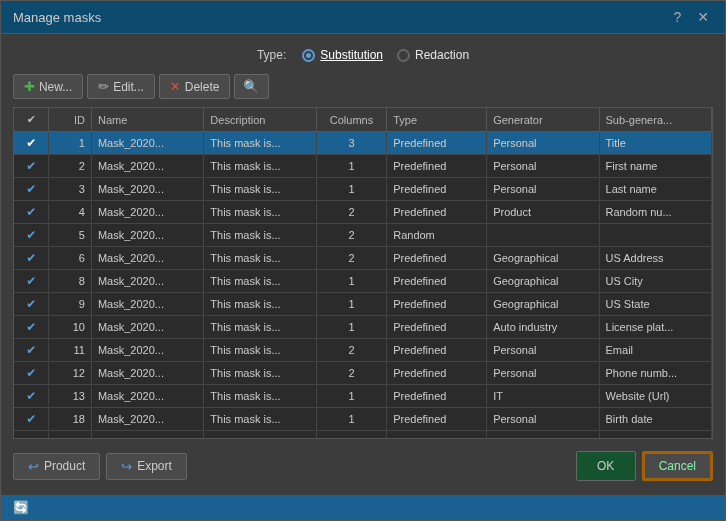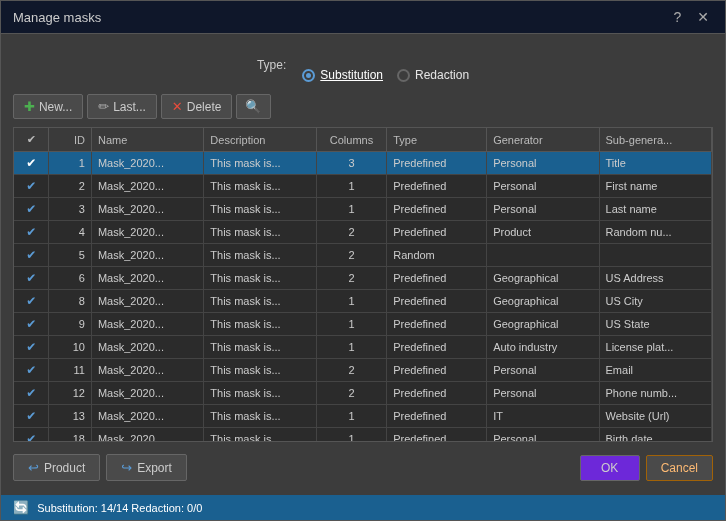--- a/index.html
+++ b/index.html
@@ -16,21 +16,21 @@
     }
     .dialog {
       width: 726px;
       height: 521px;
       background: #3c3c3c;
       border: 1px solid #555;
       display: flex;
       flex-direction: column;
     }
     .title-bar {
-      background: #0f172a;
+      background: #0c4a6e;
       padding: 8px 12px;
       display: flex;
       align-items: center;
       justify-content: space-between;
       border-bottom: 1px solid #555;
     }
     .title-bar-title {
       color: #ccc;
       font-size: 13px;
       font-weight: normal;
@@ -72,21 +72,20 @@
     .radio-group {
       display: flex;
       align-items: center;
       gap: 14px;
     }
     .radio-option {
       display: flex;
       align-items: center;
       gap: 5px;
       cursor: pointer;
-      margin-top: 20px;
     }
     .radio-circle {
       width: 13px;
       height: 13px;
       border-radius: 50%;
       border: 2px solid #666;
       background: #3c3c3c;
       display: flex;
       align-items: center;
       justify-content: center;
@@ -221,34 +220,34 @@
       font-size: 12px;
     }
     .action-btn .icon { font-size: 13px; color: #5b9bd5; }
 
     .ok-cancel-group {
       display: flex;
       gap: 6px;
     }
     .ok-btn {
       padding: 5px 20px;
-      background: #6d28d9;
+      background: #14532d;
       border: 1px solid #666;
       border-radius: 2px;
       color: #ccc;
       cursor: pointer;
       font-size: 12px;
       min-width: 60px;
     }
     .cancel-btn {
       padding: 5px 14px;
       background: #4a4a4a;
-      border: 1px solid #a16207;
+      border: 3px solid #a16207;
       border-radius: 2px;
-      color: #fdba74;
+      color: #86efac;
       cursor: pointer;
       font-size: 12px;
       text-align: center;
     }
 
     .status-bar {
       background: #1a6090;
       padding: 5px 12px;
       display: flex;
       align-items: center;
@@ -298,21 +297,21 @@
       </div>
     </div>
 
     <div class="toolbar">
       <button class="toolbar-btn new-btn">
         <span class="icon">✚</span>
         <span>New...</span>
       </button>
       <button class="toolbar-btn edit-btn">
         <span class="icon">✏</span>
-        <span>Last...</span>
+        <span>Edit...</span>
       </button>
       <button class="toolbar-btn delete-btn">
         <span class="icon">✕</span>
         <span>Delete</span>
       </button>
       <button class="search-btn">
         <span>🔍</span>
       </button>
     </div>
 
@@ -488,15 +487,14 @@
       </div>
       <div class="ok-cancel-group">
         <button class="ok-btn">OK</button>
         <button class="cancel-btn">Cancel</button>
       </div>
     </div>
   </div>
 
   <div class="status-bar">
     <span class="status-icon">🔄</span>
-    <span>Substitution: 14/14   Redaction: 0/0</span>
   </div>
 </div>
 
 </body></html>

